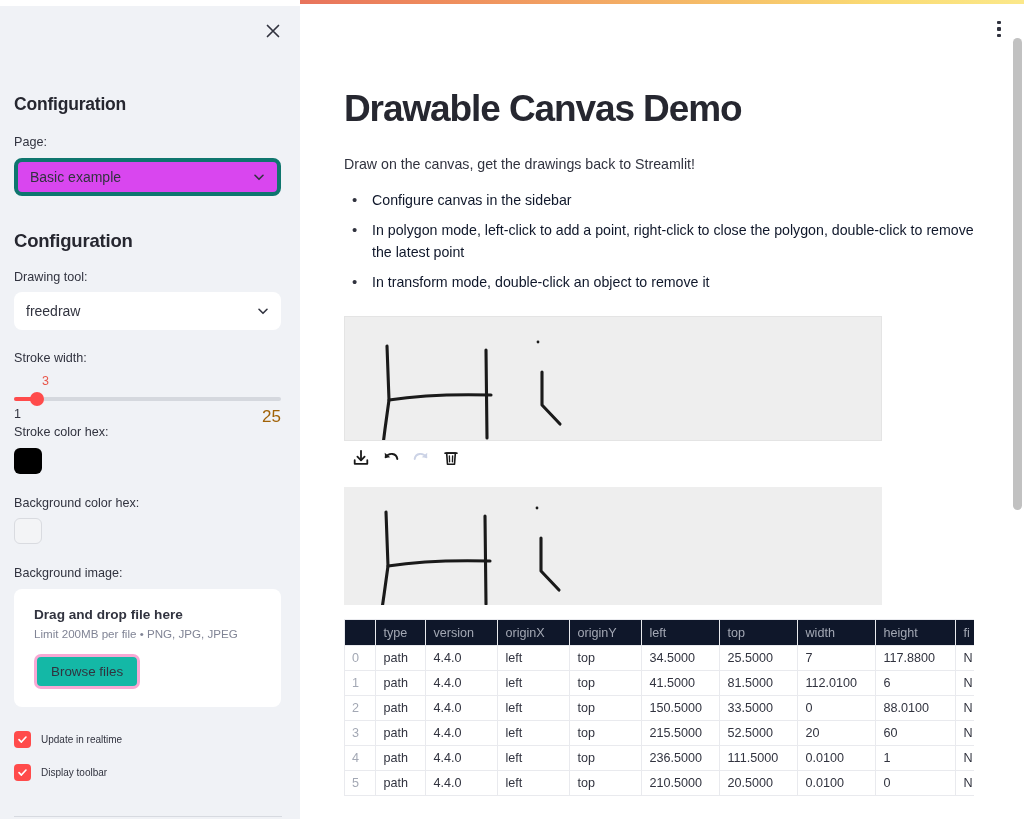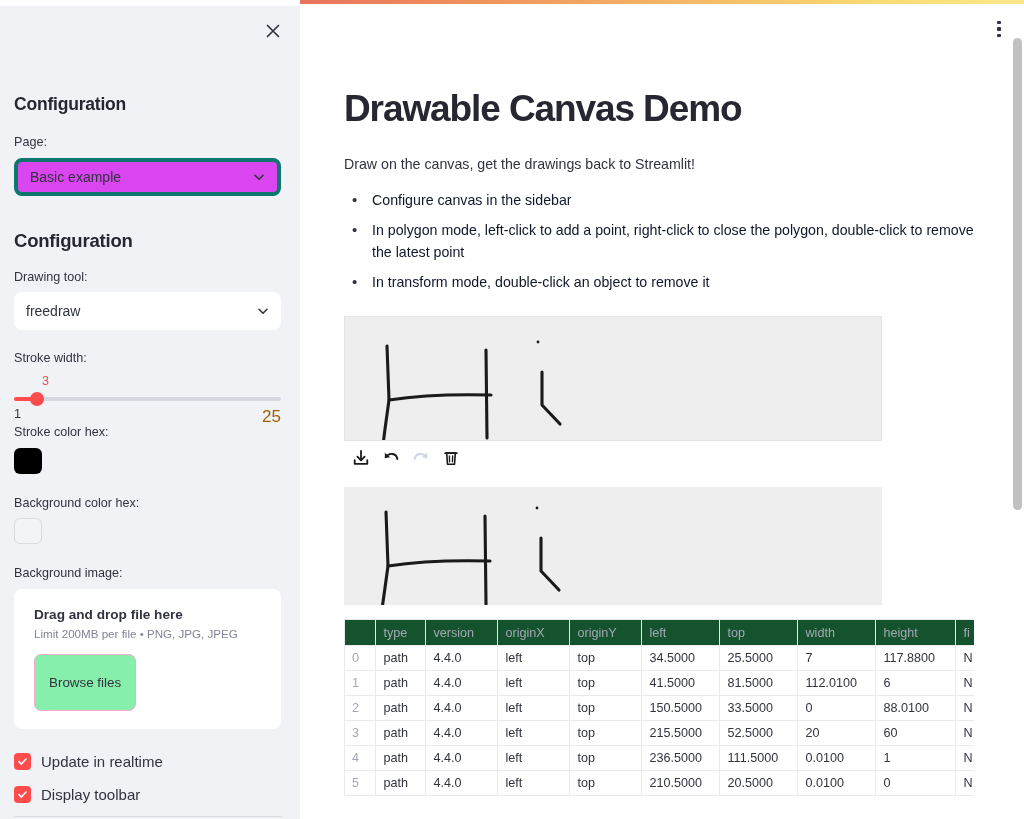--- a/index.html
+++ b/index.html
@@ -88,34 +88,34 @@
   .swatch.bg { background: #f3f4f6; border: 1px solid #d9dbe0; }
 
   
   .uploader {
     width: 267px; background: #ffffff; border-radius: 8px;
     padding: 18px 16px 18px 20px; margin-bottom: 24px;
   }
   .up-title { font-size: 13.6px; font-weight: 600; color: #31333f; margin-bottom: 5px; }
   .up-sub { font-size: 11.6px; color: #808495; margin-bottom: 14px; }
   .up-btn {
-    display: inline-block; padding: 20px 14px;
-    border: 1px solid #f9a8d4; border-radius: 7px;
-    background: #86efac; font-size: 13.4px; color: #31333f;
+    display: inline-block; padding: 7px 14px;
+    border: 3px solid #f9a8d4; border-radius: 7px;
+    background: #14b8a6; font-size: 13.4px; color: #31333f;
     cursor: pointer;
   }
 
   
   .cb-row { display: flex; align-items: center; margin-bottom: 16px; cursor: pointer; }
   .cb-box {
     width: 17px; height: 17px; border-radius: 4px; background: #ff4b4b;
     display: flex; align-items: center; justify-content: center; margin-right: 10px;
     flex: none;
   }
-  .cb-label { font-size: 15px; color: #31333f; }
+  .cb-label { font-size: 10px; color: #31333f; }
   .sb-divider {
     position: absolute; left: 14px; bottom: 8px; width: 268px; height: 1px;
     background: #d7dae0;
   }
 
   
   .main {
     position: absolute; left: 300px; top: 4px; right: 0; bottom: 0;
     background: #ffffff; overflow: hidden;
   }
@@ -167,21 +167,21 @@
   }
   table.dtable { border-collapse: collapse; table-layout: fixed; width: 664px; }
   table.dtable th, table.dtable td {
     border-right: 1px solid #e9eaee;
     border-bottom: 1px solid #e9eaee;
     height: 25px; padding: 0 8px;
     font-size: 12.6px; text-align: left;
     white-space: nowrap; overflow: hidden;
   }
   table.dtable th {
-    color: #a3a8b4; font-weight: 400; background: #14532d; height: 26px;
+    color: #a3a8b4; font-weight: 400; background: #0f172a; height: 26px;
   }
   table.dtable td { color: #31333f; background: #ffffff; }
   table.dtable td.idx, table.dtable th.idx { color: #a3a8b4; width: 30px; padding: 0 7px;}
   .col-type { width: 50px; } .col-version { width: 72px; }
   .col-originx { width: 72px; } .col-originy { width: 72px; }
   .col-left { width: 78px; } .col-top { width: 78px; }
   .col-width { width: 78px; } .col-height { width: 80px; }
   .col-fill { width: 54px; }
 
   

